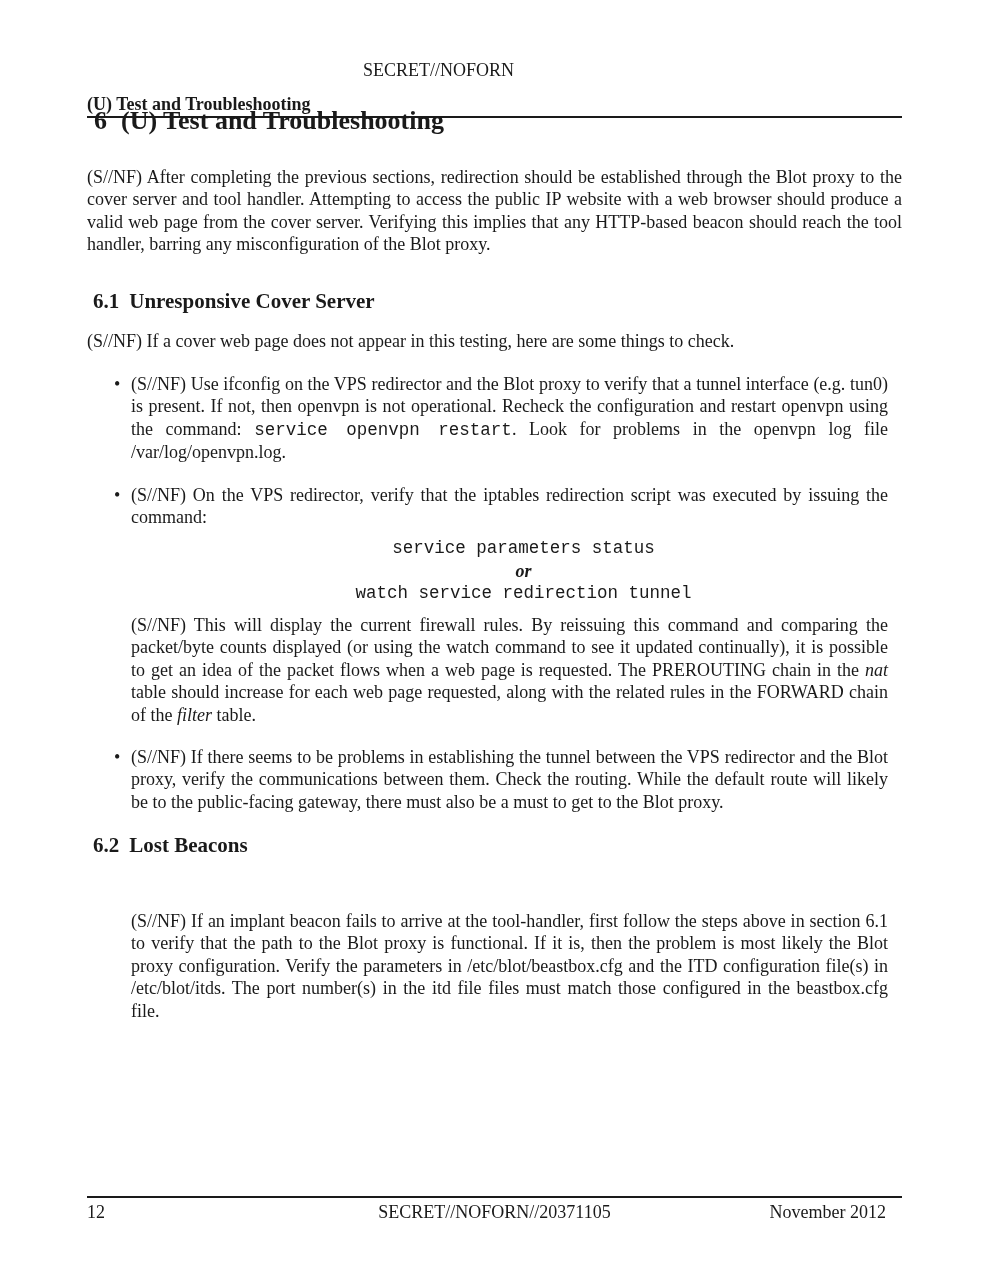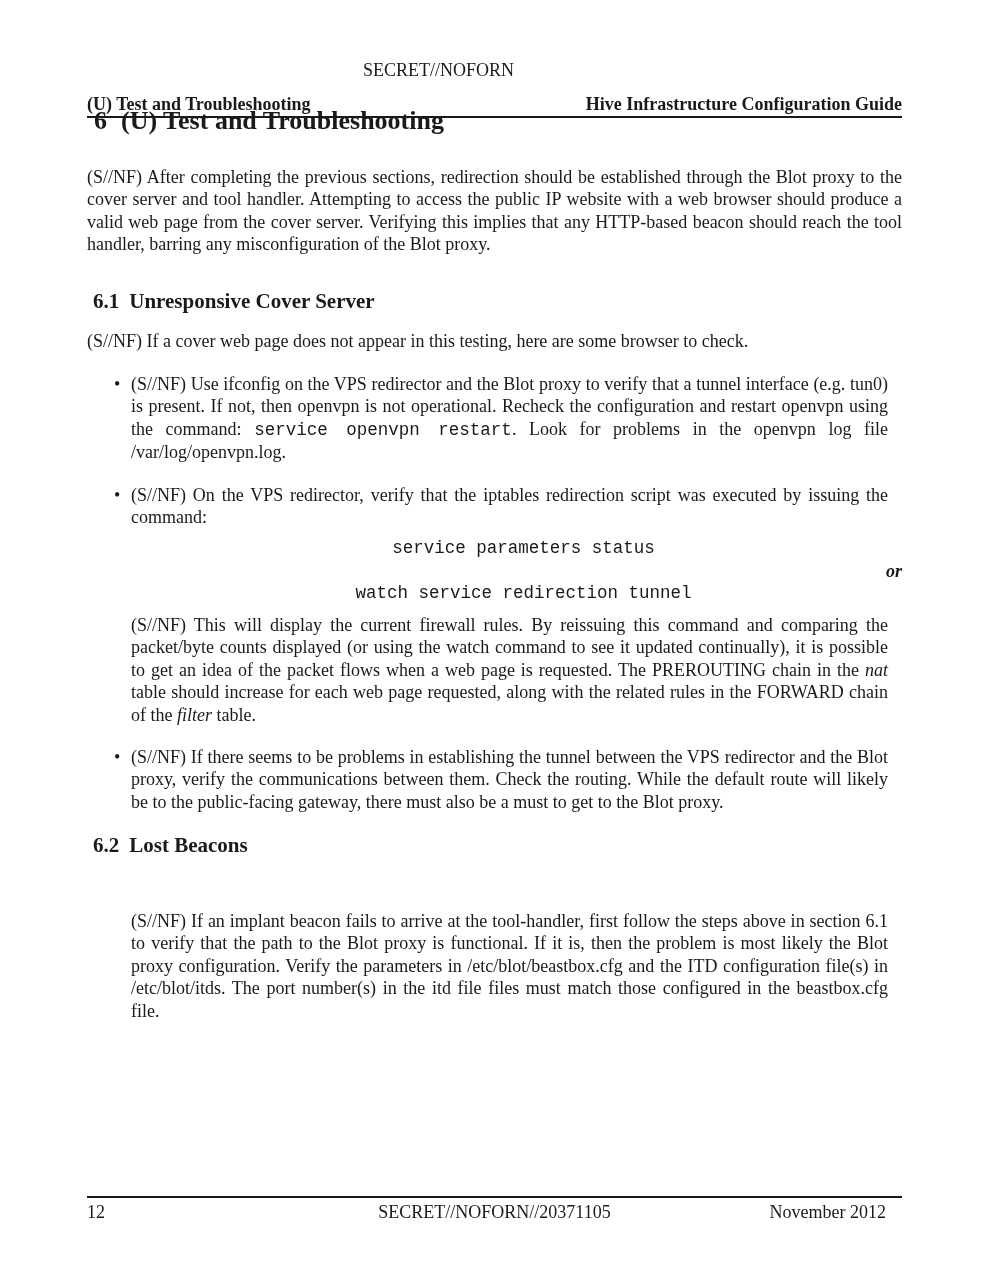--- a/index.html
+++ b/index.html
@@ -36,55 +36,54 @@
     left: 114px; font-size: 18px; line-height: 22.4px;
   }
   .mono {
     font-family: "Liberation Mono", monospace; font-size: 17.5px;
   }
   .cmd-line {
     left: 145px; width: 757px; text-align: center;
     font-family: "Liberation Mono", monospace; font-size: 17.5px; line-height: 22px;
   }
   .cmd-or {
-    left: 145px; width: 757px; text-align: right;
+    left: 145px; width: 757px; text-align: center;
     font-style: italic; font-weight: bold; font-size: 18px; line-height: 22px;
   }
   .footer-rule {
     top: 1196px; left: 87px; width: 815px; height: 0; border-top: 2px solid #1a1a1a;
   }
   .footer {
     top: 1201px; left: 87px; width: 815px; height: 22px;
     font-size: 18px; line-height: 22px;
   }
   .footer .left { position: absolute; left: 0; }
   .footer .center { position: absolute; left: 0; width: 100%; text-align: center; }
   .footer .right { position: absolute; right: 16px; }
 </style>
 </head>
 <body>
 
 <div class="abs classif-top">SECRET//NOFORN</div>
 
 <div class="abs running-header">
   <span class="left">(U) Test and Troubleshooting</span>
-  <span class="right">Hive Infrastructure Configuration Guide</span>
 </div>
 
 <div class="abs h1">
   <span class="num">6</span><span>(U) Test and Troubleshooting</span>
 </div>
 
 <div class="abs para p-main" style="top:166px;">(S//NF) After completing the previous sections, redirection should be established through the Blot proxy to the cover server and tool handler. Attempting to access the public IP website with a web browser should produce a valid web page from the cover server. Verifying this implies that any HTTP-based beacon should reach the tool handler, barring any misconfiguration of the Blot proxy.</div>
 
 <div class="abs h2" style="top:288px;">
   <span class="num">6.1</span><span>Unresponsive Cover Server</span>
 </div>
 
-<div class="abs para p-main" style="top:330px;">(S//NF) If a cover web page does not appear in this testing, here are some browser to check.</div>
+<div class="abs para p-main" style="top:330px;">(S//NF) If a cover web page does not appear in this testing, here are some things to check.</div>
 
 <div class="abs bullet" style="top:373px;">•</div>
 <div class="abs para p-indent" style="top:373px;"><span>(S//NF) Use ifconfig on the VPS redirector and the Blot proxy to verify that a tunnel interface (e.g. tun0) is present. If not, then openvpn is not operational. Recheck the configuration and restart openvpn using the command: </span><span class="mono">service openvpn restart</span><span>. Look for problems in the openvpn log file /var/log/openvpn.log.</span></div>
 
 <div class="abs bullet" style="top:484px;">•</div>
 <div class="abs para p-indent" style="top:484px;">(S//NF) On the VPS redirector, verify that the iptables redirection script was executed by issuing the command:</div>
 
 <div class="abs cmd-line" style="top:537px;">service parameters status</div>
 <div class="abs cmd-or" style="top:560px;">or</div>
 <div class="abs cmd-line" style="top:582px;">watch service redirection tunnel</div>

